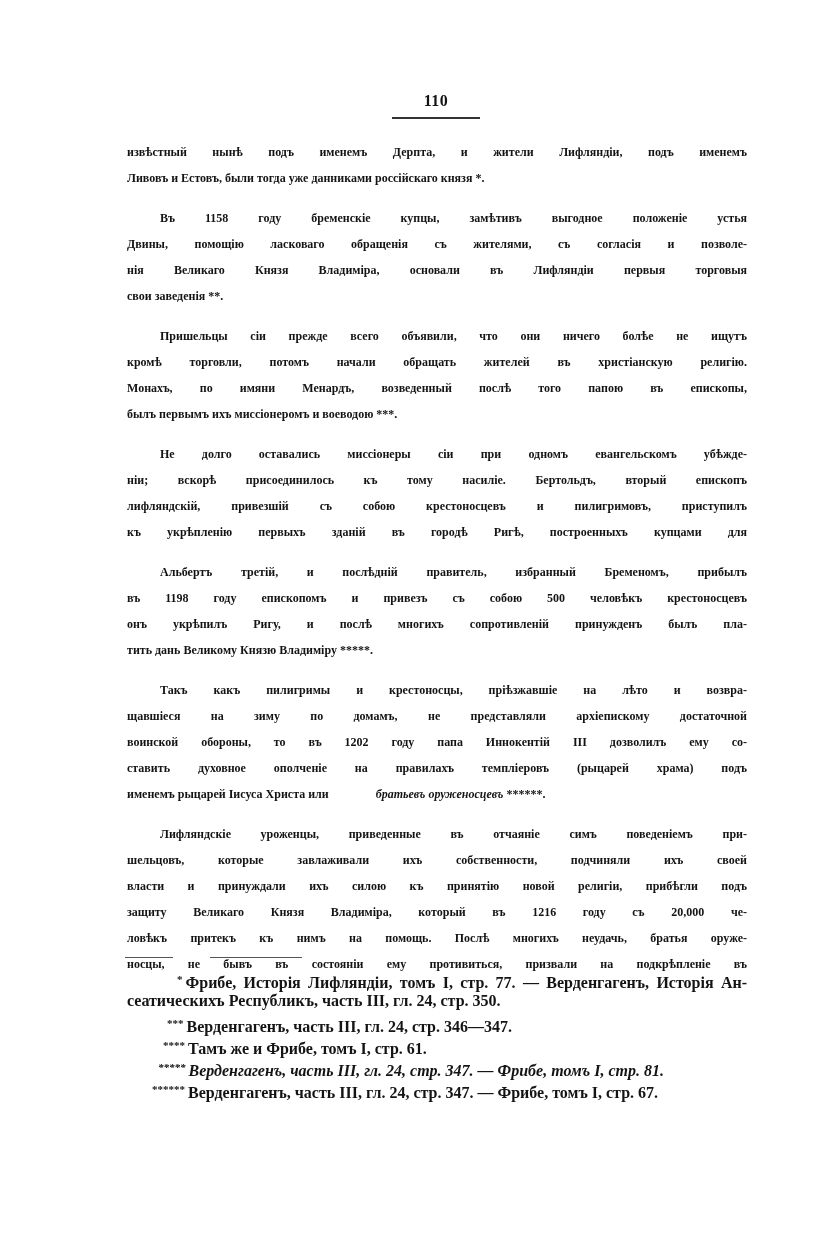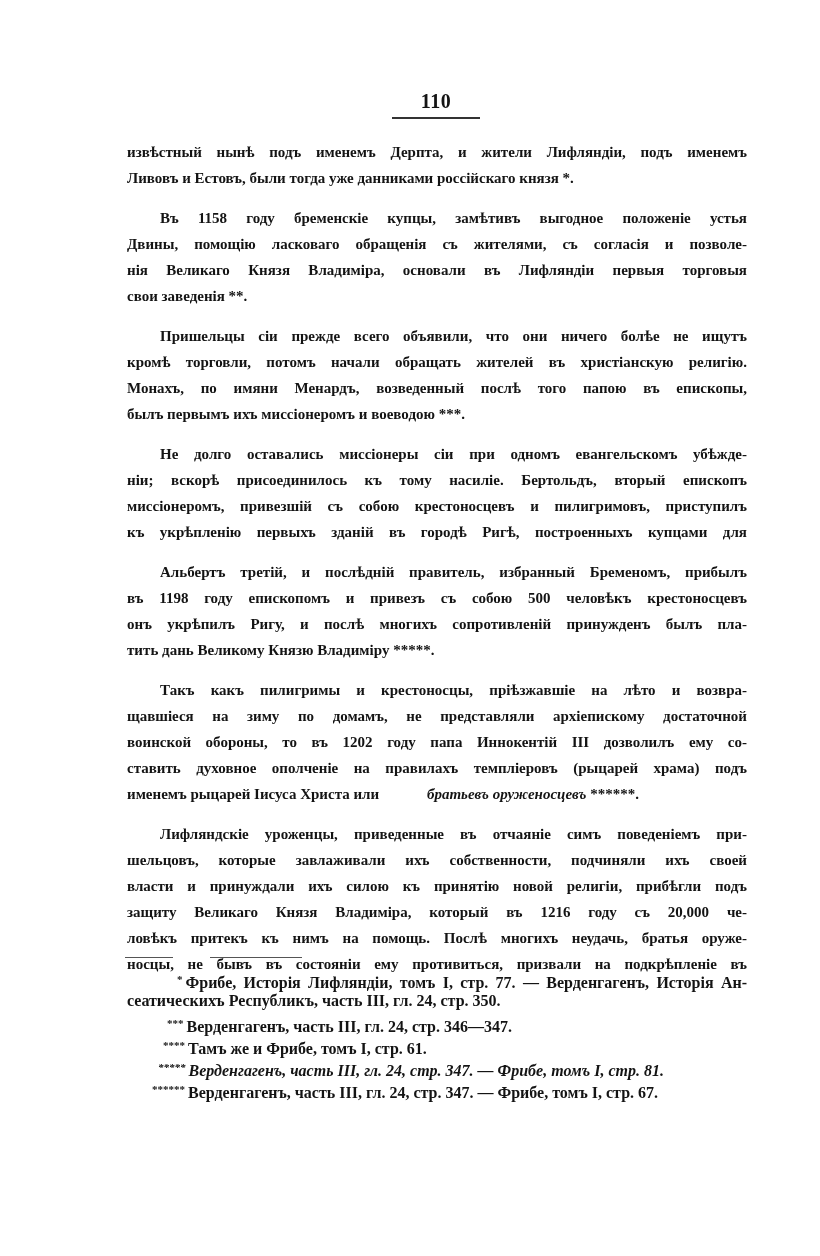--- a/index.html
+++ b/index.html
@@ -1,21 +1,21 @@
 <!DOCTYPE html>
 <html><head>
   <meta charset="utf-8">
   <style>
     html, body { margin: 0; padding: 0; background: #ffffff; }
     body { width: 820px; height: 1256px; position: relative; overflow: hidden; color: #141414; }
     .page { position: absolute; left: 0; top: 0; width: 820px; height: 1256px; background: #ffffff; }
     .header { position: absolute; left: 392px; top: 88px; width: 88px; text-align: center; }
-    .page-number { font-family: "Liberation Serif", serif; font-weight: bold; font-size: 20px; line-height: 26px; display: block; letter-spacing: 0.5px; }
+    .page-number { font-family: "Liberation Serif", serif; font-weight: bold; font-size: 16px; line-height: 26px; display: block; letter-spacing: 0.5px; }
     .header-rule { position: absolute; left: 392px; top: 117px; width: 88px; height: 0; border-top: 2px solid #333; }
-    .body-text { position: absolute; left: 127px; top: 139px; width: 620px; font-family: "Liberation Serif", serif; font-size: 15px; font-weight: bold; }
+    .body-text { position: absolute; left: 127px; top: 139px; width: 620px; font-family: "Liberation Serif", serif; font-size: 12px; font-weight: bold; }
     .para { margin: 0 0 14px 0; }
     .line { display: block; height: 26px; line-height: 26px; white-space: nowrap; text-align: justify; text-align-last: justify; }
     .line.last { text-align-last: left; }
     .line.indent { padding-left: 33px; }
     .it { font-style: italic; padding-left: 44px; }
     .fn-rule { position: absolute; top: 957px; height: 0; border-top: 1px solid #555; }
     .footnotes { position: absolute; left: 127px; top: 968px; width: 620px; font-family: "Liberation Serif", serif; font-size: 16px; font-weight: bold; }
     .fn-line { display: block; height: 22px; line-height: 22px; white-space: nowrap; text-align: justify; text-align-last: justify; }
     .fn-line.last { text-align-last: left; }
     .fn-marker { font-size: 11px; vertical-align: 5px; margin-right: 3px; }
@@ -47,21 +47,21 @@
     <p class="para">
       <span class="line indent">Пришельцы сіи прежде всего объявили, что они ничего болѣе не ищутъ</span>
       <span class="line">кромѣ торговли, потомъ начали обращать жителей въ христіанскую религію.</span>
       <span class="line">Монахъ, по имяни Менардъ, возведенный послѣ того папою въ епископы,</span>
       <span class="line last">былъ первымъ ихъ миссіонеромъ и воеводою ***.</span>
     </p>
 
     <p class="para">
       <span class="line indent">Не долго оставались миссіонеры сіи при одномъ евангельскомъ убѣжде-</span>
       <span class="line">ніи; вскорѣ присоединилось къ тому насиліе. Бертольдъ, вторый епископъ</span>
-      <span class="line">миссіонеромъ, привезшій съ собою крестоносцевъ и пилигримовъ, приступилъ</span>
+      <span class="line">лифляндскій, привезшій съ собою крестоносцевъ и пилигримовъ, приступилъ</span>
       <span class="line">къ укрѣпленію первыхъ зданій въ городѣ Ригѣ, построенныхъ купцами для</span>
     </p>
 
     <p class="para">
       <span class="line indent">Альбертъ третій, и послѣдній правитель, избранный Бременомъ, прибылъ</span>
       <span class="line">въ 1198 году епископомъ и привезъ съ собою 500 человѣкъ крестоносцевъ</span>
       <span class="line">онъ укрѣпилъ Ригу, и послѣ многихъ сопротивленій принужденъ былъ пла-</span>
       <span class="line last">тить дань Великому Князю Владиміру *****.</span>
     </p>
 

